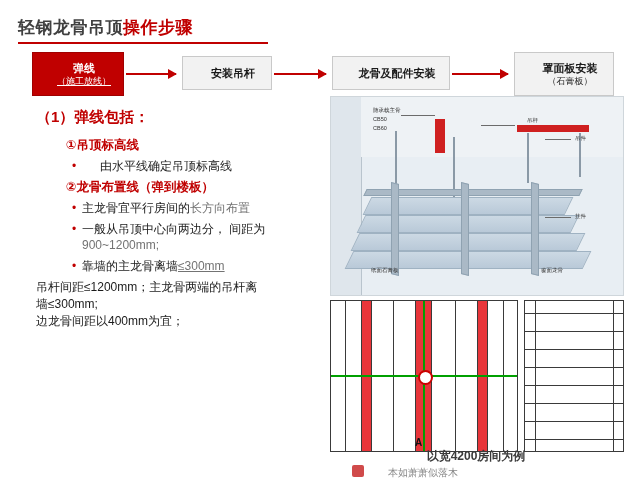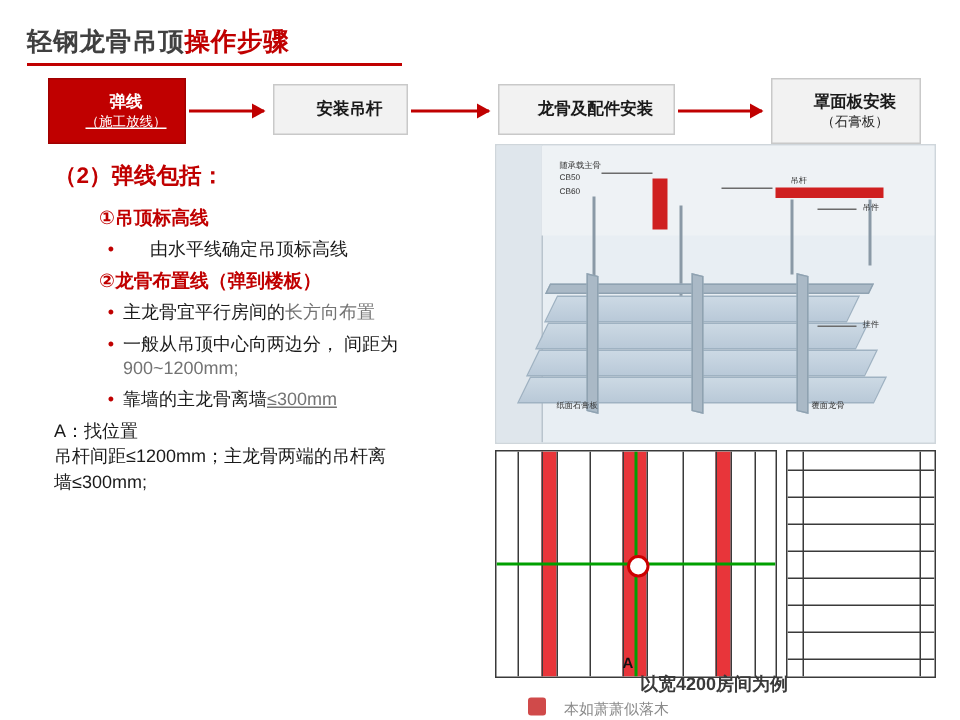--- a/index.html
+++ b/index.html
@@ -107,21 +107,21 @@
       <span class="l1">龙骨及配件安装</span>
     </div>
     <div class="arrow a3"></div>
     <div class="fbox b4">
       <span class="l1">罩面板安装</span>
       <span class="l2">（石膏板）</span>
     </div>
   </div>
 
   <div class="left">
-    <div class="h1">（2）弹线包括：</div>
+    <div class="h1">（1）弹线包括：</div>
 
     <div class="row">
         <span class="num">①吊顶标高线</span>
       </div>
 
     <div class="row">
       <span class="bul">•</span>
       <span class="txt indent">由水平线确定吊顶标高线</span>
     </div>
 
@@ -141,23 +141,23 @@
         <span class="red">900~1200mm;</span>
       </span>
     </div>
 
     <div class="row">
       <span class="bul">•</span>
       <span class="txt"><span>靠墙的主龙骨离墙</span><span class="red u">≤300mm</span></span>
     </div>
 
 
-    <div class="plain">A：找位置</div>
     <div class="plain">吊杆间距≤1200mm；主龙骨两端的吊杆离</div>
     <div class="plain">墙≤300mm;</div>
+    <div class="plain">边龙骨间距以400mm为宜；</div>
   </div>
 
   <div class="photo">
 
     <div style="position:absolute;left:0;top:0;width:30px;height:198px;background:#dfe6ec;border-right:1px solid #b9c4cd;"></div>
 
     <div style="position:absolute;left:30px;top:0;width:262px;height:60px;background:#eef2f5;"></div>
 
     <div class="redtag" style="left:104px;top:22px;width:10px;height:34px;"></div>
     <div class="redtag" style="left:186px;top:28px;width:72px;height:7px;"></div>
@@ -220,15 +220,15 @@
     <div class="hline" style="top:48px;"></div>
     <div class="hline" style="top:66px;"></div>
     <div class="hline" style="top:84px;"></div>
     <div class="hline" style="top:102px;"></div>
     <div class="hline" style="top:120px;"></div>
     <div class="hline" style="top:138px;"></div>
   </div>
 
   <div class="wm1">以宽4200房间为例</div>
   <div class="wmlogo"></div>
-  <div class="wm2" style="left:376px;">本如萧萧似落木</div>
+  <div class="wm2" style="left:388px;">本如萧萧似落木</div>
 
 </div>
 
 </body></html>

